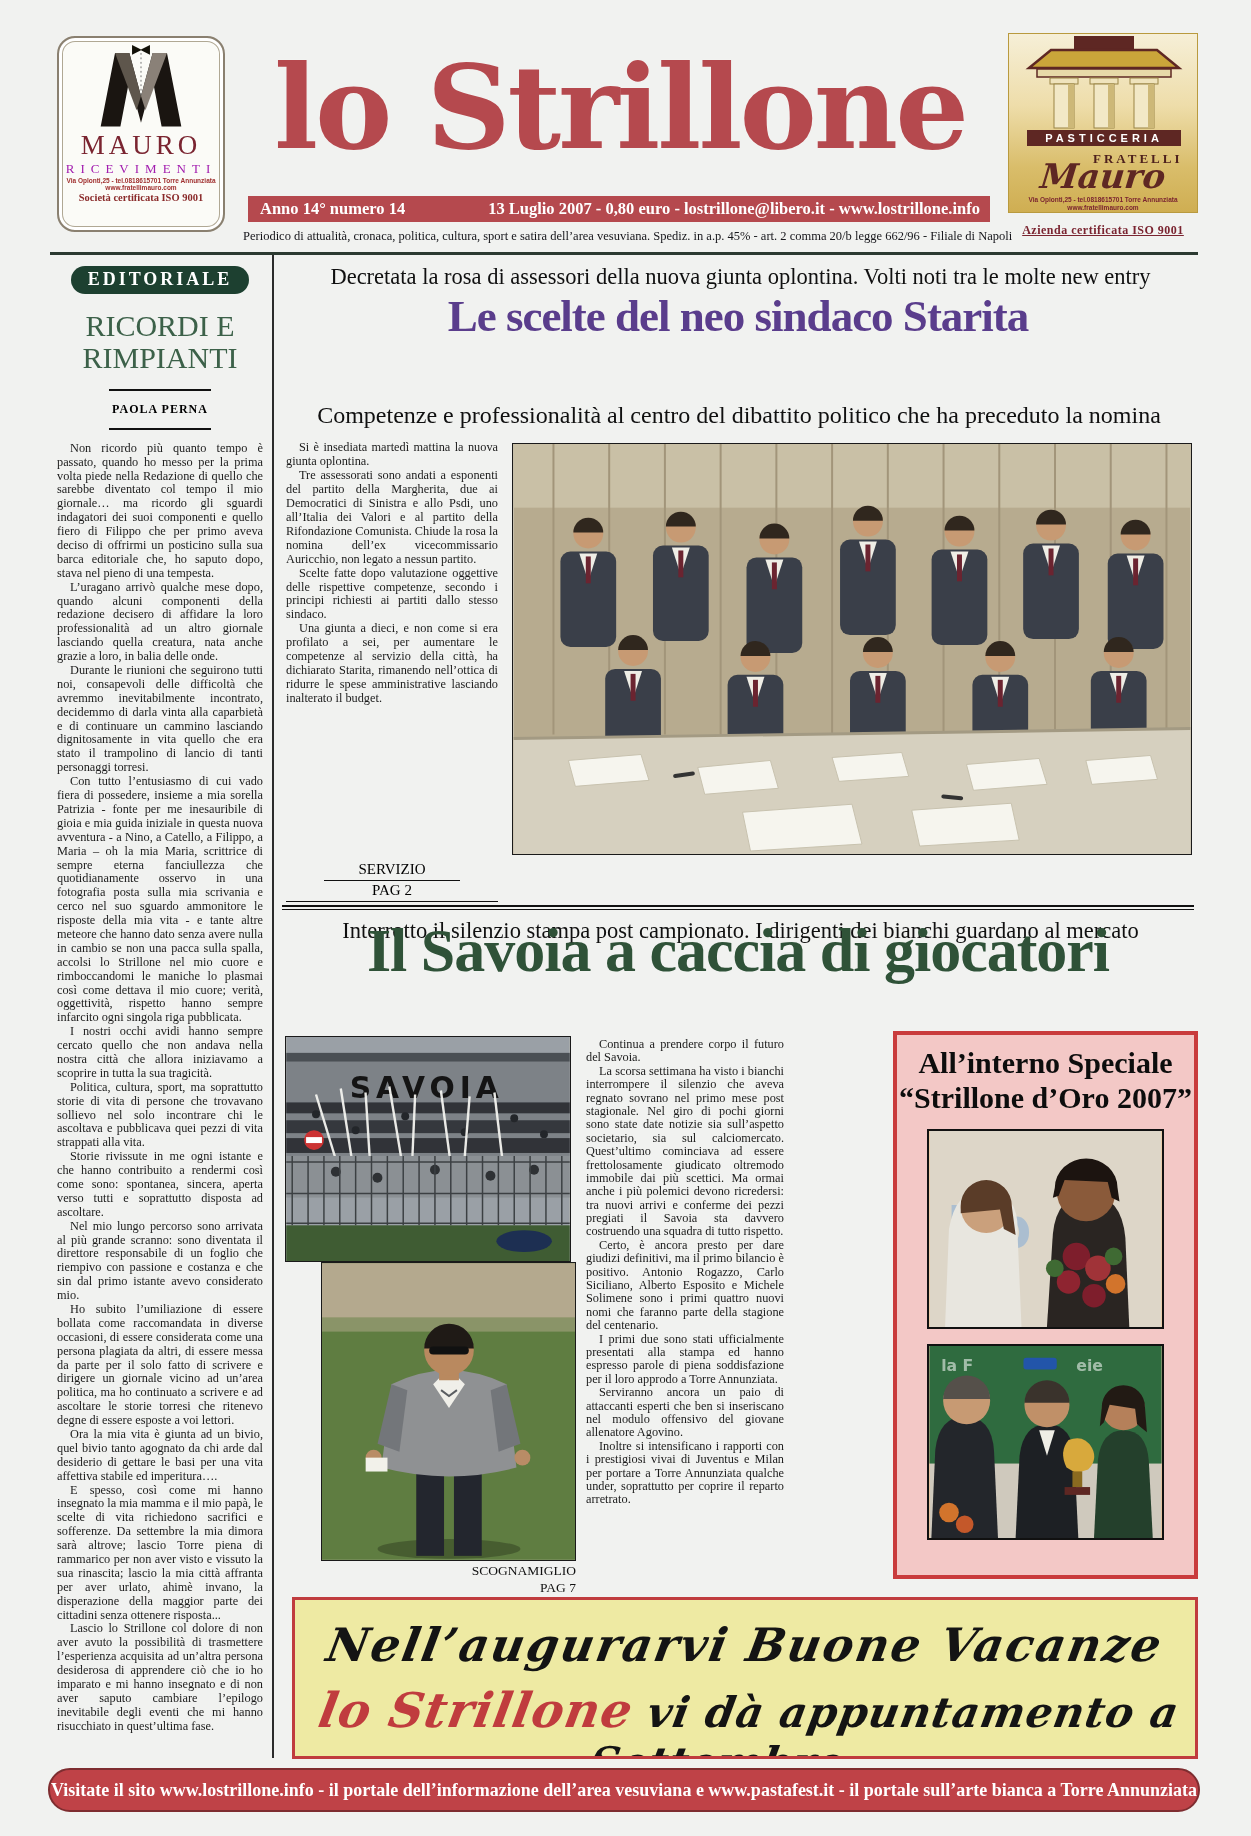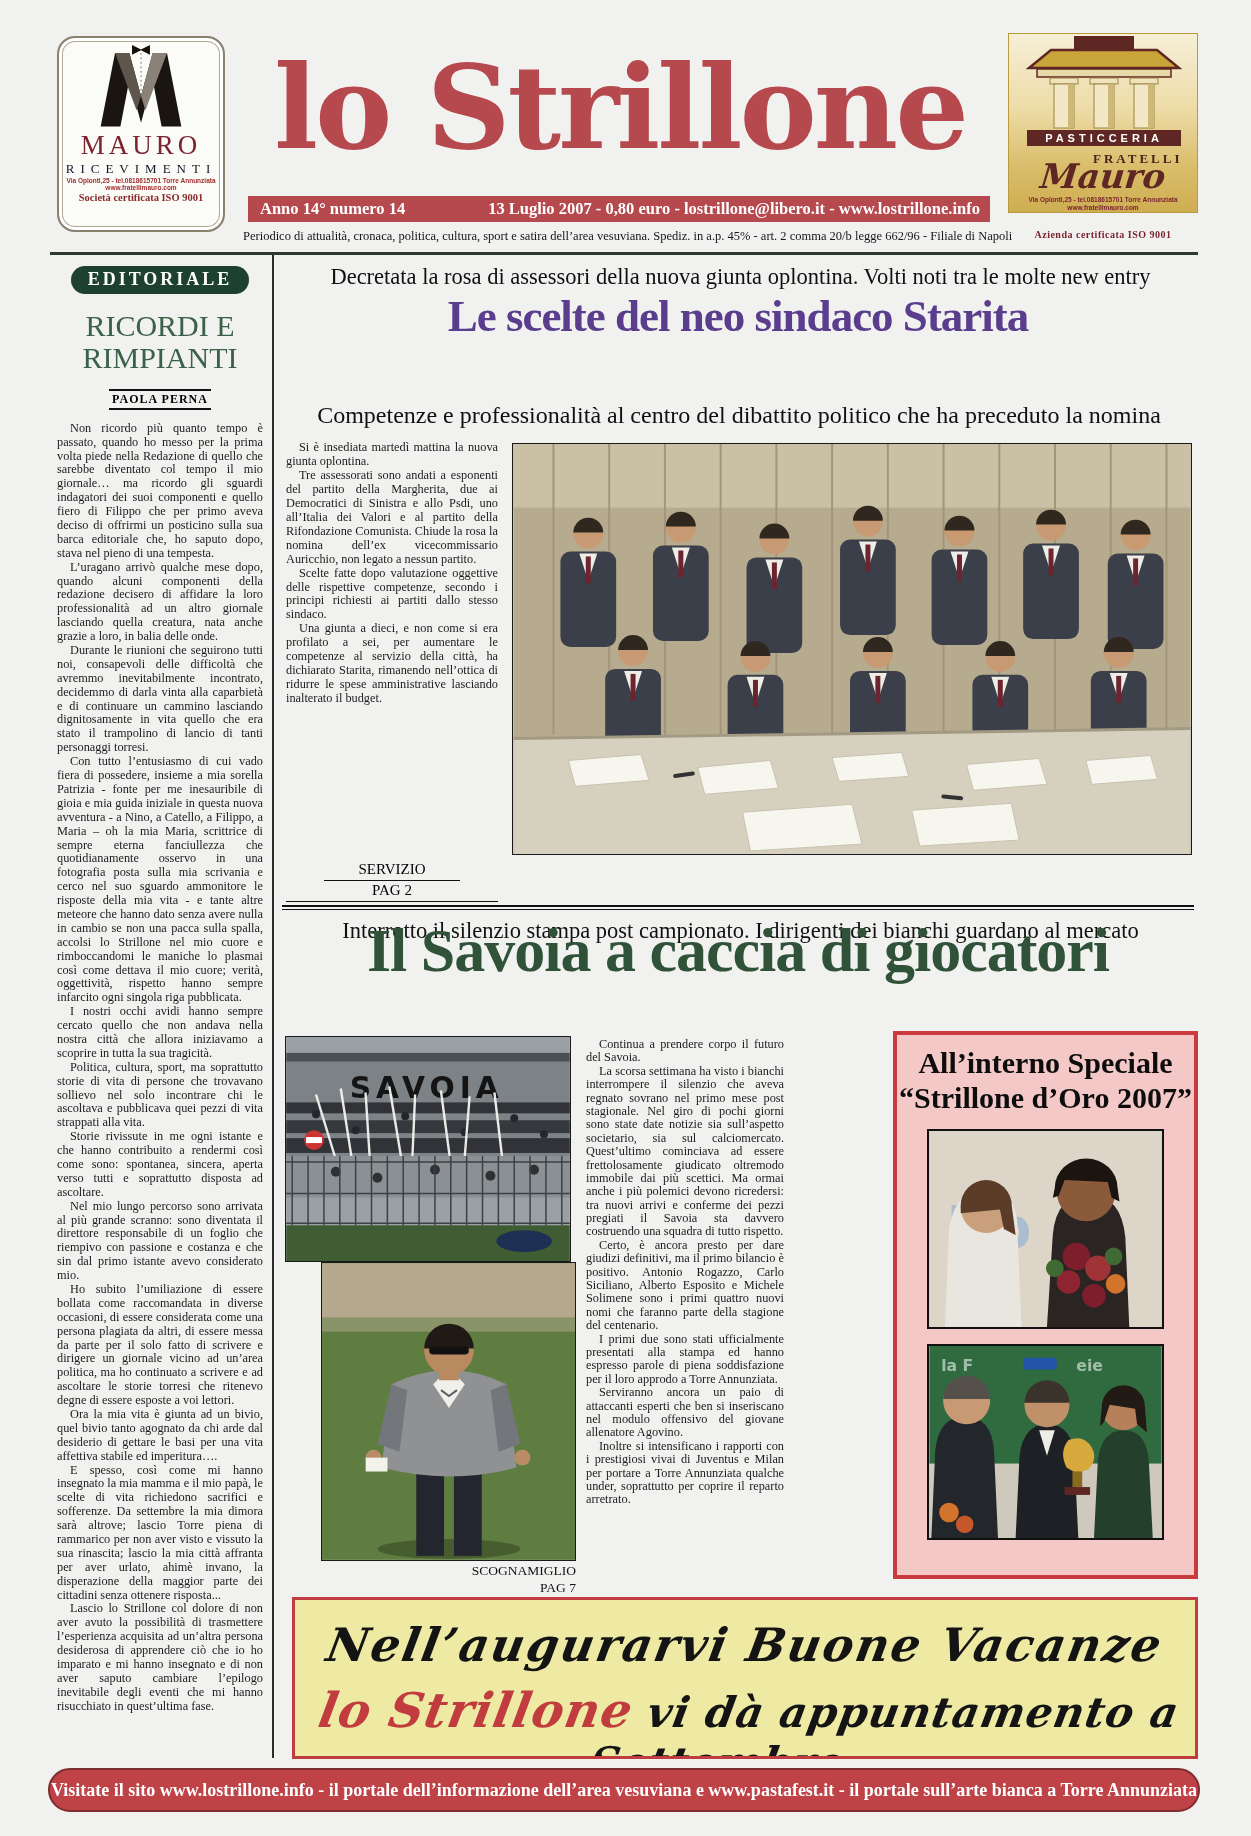--- a/index.html
+++ b/index.html
@@ -5,21 +5,21 @@
   * { margin:0; padding:0; box-sizing:border-box; }
   body { background:#d8dbdd; font-family:"Liberation Serif", serif; }
   .page{ position:relative; width:1251px; height:1836px; margin:0 auto;
          background:#f1f2f0; overflow:hidden; box-shadow:0 0 12px rgba(0,0,0,.35); }
 
   
   .logo-left{ position:absolute; left:57px; top:36px; width:168px; height:196px;
       border:2px solid #8a8070; border-radius:18px; background:#fbfbf7;
       box-shadow:inset 0 0 0 3px #fff, inset 0 0 0 4px #b0a894; text-align:center; padding-top:6px;}
   .logo-left .name{ font-size:27px; letter-spacing:4px; color:#7a2430; margin-top:-4px;}
-  .logo-left .subname{ font-size:13px; letter-spacing:6px; color:#0f172a; }
+  .logo-left .subname{ font-size:13px; letter-spacing:6px; color:#a21caf; }
   .logo-left .tiny{ font-size:6.5px; font-weight:bold; color:#a03030; font-family:"Liberation Sans",sans-serif;}
   .logo-left .cert{ font-size:10.5px; font-weight:bold; color:#8a2a2a; margin-top:1px;}
 
   .red-bar{ position:absolute; left:248px; top:196px; width:742px; height:26px;
       background:#b5494e; color:#fff; display:flex; justify-content:space-between;
       align-items:center; padding:0 10px 0 12px; font-weight:bold; font-size:16.5px; }
   .mast-title{ position:absolute; left:235px; top:22px; width:770px; height:200px;
       font-family:"DejaVu Serif", serif; font-weight:bold; font-size:116px; line-height:170px;
       color:#b5494e; text-align:center; letter-spacing:-3px; z-index:2;
       text-shadow:0 0 1px #fff; }
@@ -33,35 +33,35 @@
   .logo-right .band{ position:absolute; left:18px; top:96px; width:154px; background:#5e2723;
       color:#fff; font-family:"Liberation Sans",sans-serif; font-weight:bold; font-size:11px;
       letter-spacing:4px; padding:2px 0;}
   .logo-right .fratelli{ position:absolute; left:84px; top:117px; font-size:13px; letter-spacing:3px;
       font-weight:bold; color:#4e211d;}
   .logo-right .brand{ position:absolute; left:0; top:122px; width:100%; font-family:"DejaVu Serif",serif;
       font-style:italic; font-weight:bold; font-size:34px; color:#5e2723; transform:skewX(-6deg);}
   .logo-right .tiny{ position:absolute; left:0; top:162px; width:100%; font-size:6.5px; font-weight:bold;
       color:#7a2430; font-family:"Liberation Sans",sans-serif;}
   .logo-right .tiny2{ top:170px;}
-  .logo-right .cert{ margin-top:16px; font-size:10px; font-weight:bold; color:#7a2430; letter-spacing:.5px;}
+  .logo-right .cert{ margin-top:10px; font-size:12px; font-weight:bold; color:#7a2430; letter-spacing:.5px;text-decoration:underline;}
 
   
   .top-rule{ position:absolute; left:50px; top:252px; width:1148px; border-top:3px solid #2c3a31;}
   .v-rule{ position:absolute; left:272px; top:255px; height:1503px; border-left:2px solid #2b2b2b;}
   .mid-rule{ position:absolute; left:282px; top:905px; width:912px; height:5px;
       border-top:2px solid #111; border-bottom:1px solid #111;}
 
   
   .editorial{ position:absolute; left:57px; top:266px; width:206px; height:1490px; overflow:hidden;}
   .ed-badge{ width:178px; margin:0 auto; background:#1d4030; color:#fff; border-radius:16px;
       font-size:18px; font-weight:bold; letter-spacing:3px; text-align:center; padding:3px 0 4px;}
   .ed-title{ margin-top:16px; text-align:center; font-size:30px; color:#3c6149; line-height:1.08;}
   .ed-byline{ width:102px; margin:14px auto 0; text-align:center; font-size:12px; font-weight:bold;
-      letter-spacing:1px; border-top:2px solid #111; border-bottom:2px solid #111; padding:1px 0;}
+      letter-spacing:1px; border-top:2px solid #111; border-bottom:2px solid #111; padding:11px 0;}
   .ed-body{ margin-top:12px; font-size:12.3px; line-height:1.13; text-align:justify; color:#1b1b1b;}
   .ed-body p, .art-text p{ text-indent:13px; }
 
   
   .kicker{ position:absolute; text-align:center; white-space:nowrap; font-size:22.5px; color:#101010;}
   .kicker1{ left:288px; top:264px; width:905px;}
   .headline{ position:absolute; text-align:center; white-space:nowrap; font-weight:bold;
       font-family:"Liberation Serif",serif; letter-spacing:-1px;}
   .headline1{ left:282px; top:290px; width:912px; font-size:45px; color:#5a3d8c;}
   .subhead1{ position:absolute; left:285px; top:402px; width:908px; text-align:center;

